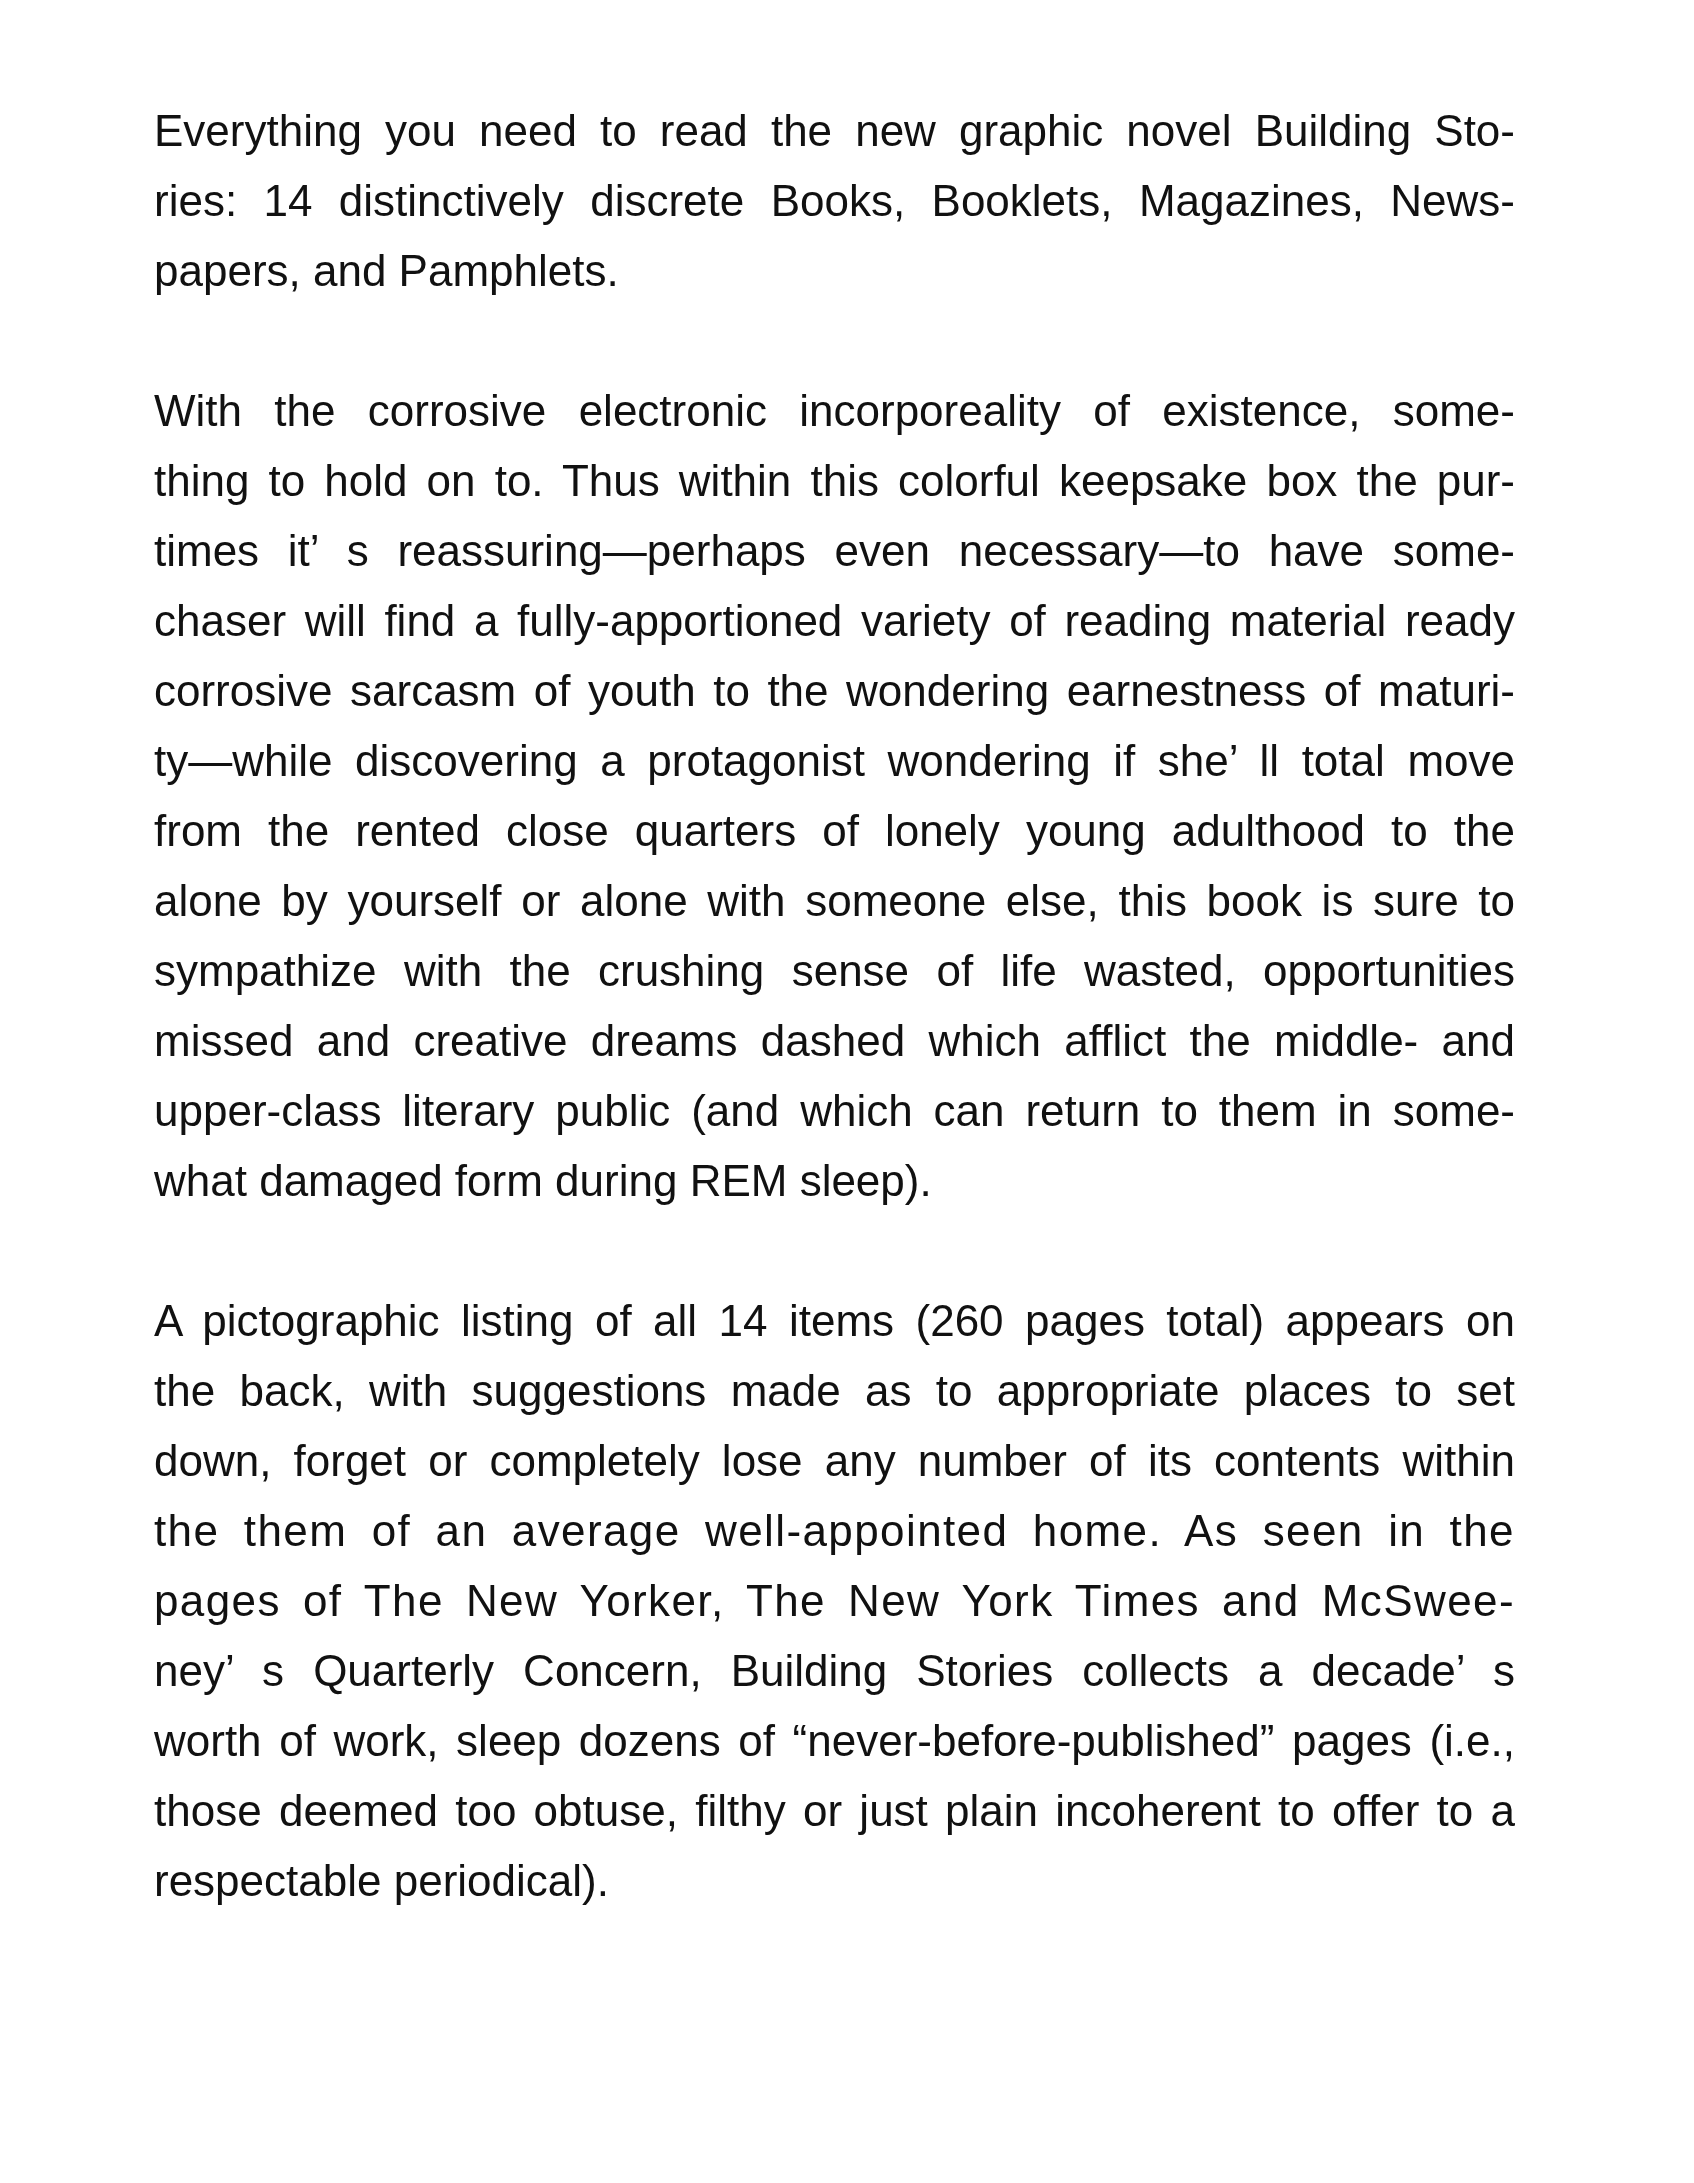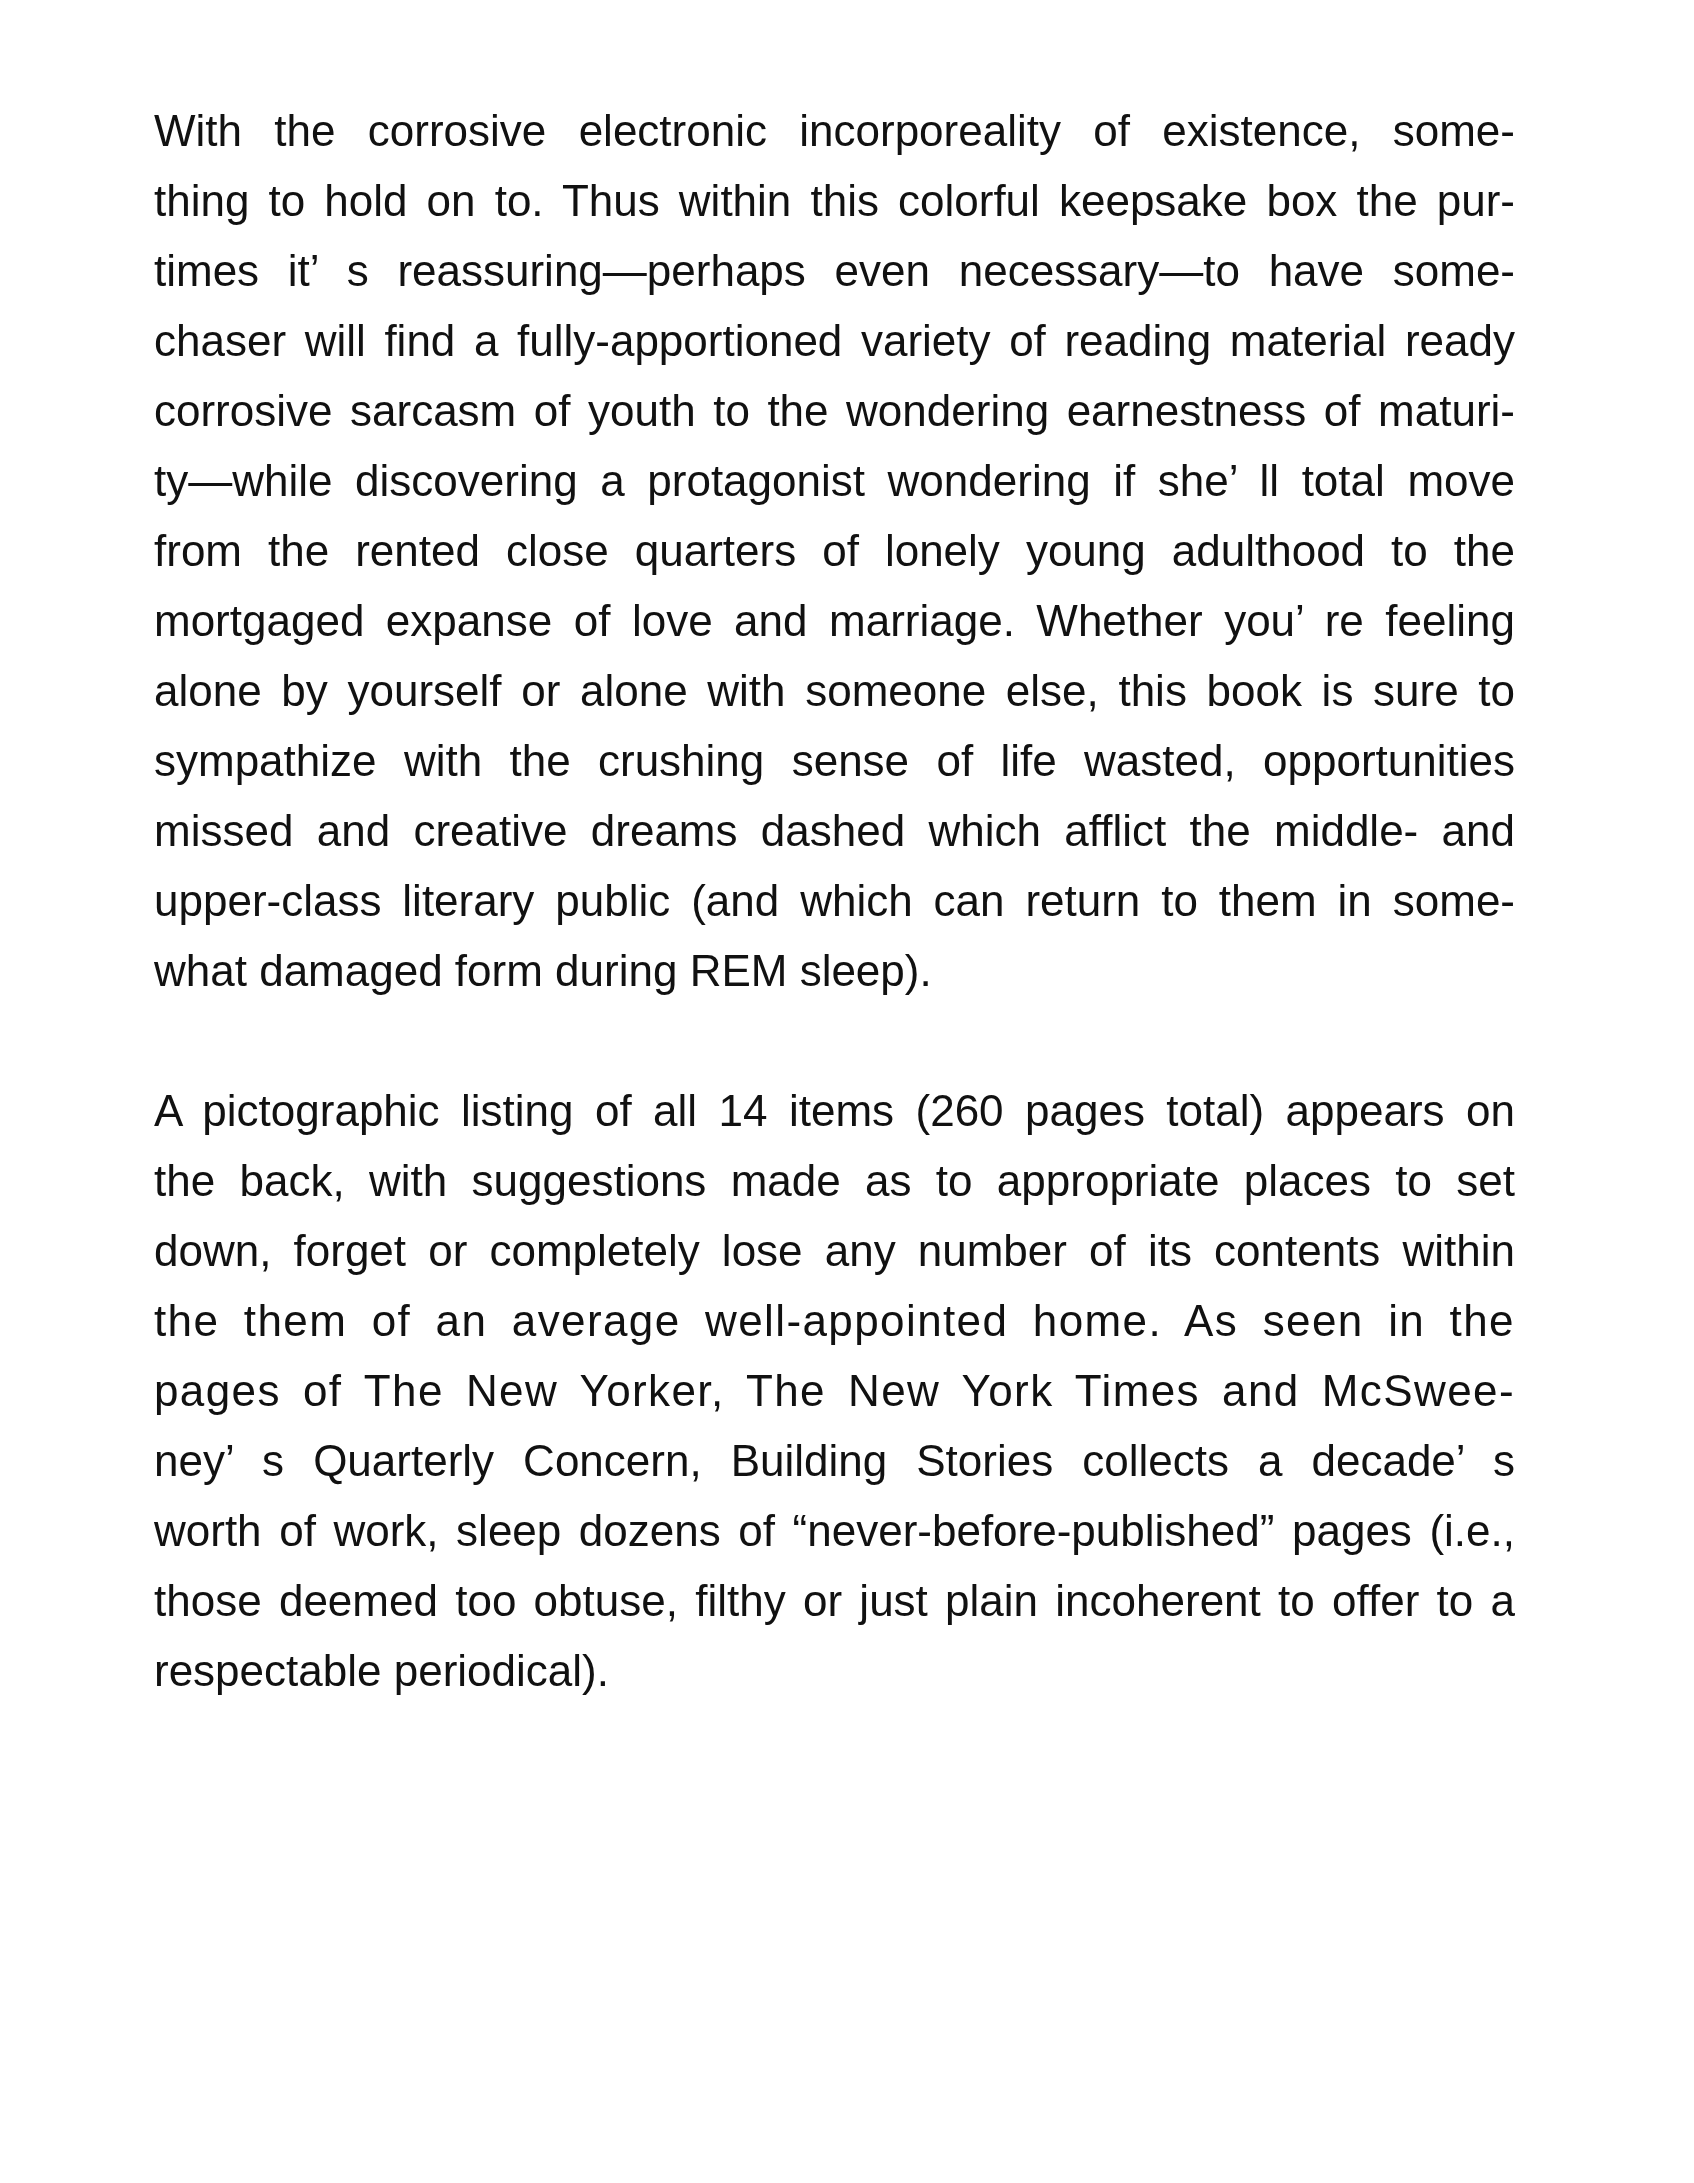--- a/index.html
+++ b/index.html
@@ -17,30 +17,34 @@
     .para { margin: 0 0 70px 0; }
     .line { display: block; white-space: nowrap; text-align: justify; text-align-last: justify; }
     .line.last { text-align-last: left; }
     .wide { letter-spacing: 1.4px; }
   </style>
 </head>
 <body>
 
 <div class="page">
 
+  <div class="para">
+    <span class="line">Everything you need to read the new graphic novel Building Sto-</span>
+    <span class="line">ries: 14 distinctively discrete Books, Booklets, Magazines, News-</span>
+    <span class="line last">papers, and Pamphlets.</span>
+  </div>
 
   <div class="para">
     <span class="line">With the corrosive electronic incorporeality of existence, some-</span>
     <span class="line">thing to hold on to. Thus within this colorful keepsake box the pur-</span>
     <span class="line">times it’ s reassuring—perhaps even necessary—to have some-</span>
     <span class="line">chaser will find a fully-apportioned variety of reading material ready</span>
     <span class="line">corrosive sarcasm of youth to the wondering earnestness of maturi-</span>
     <span class="line">ty—while discovering a protagonist wondering if she’ ll total move</span>
     <span class="line">from the rented close quarters of lonely young adulthood to the</span>
-    <span class="line">mortgaged expanse of love and marriage. Whether you’ re feeling</span>
     <span class="line">alone by yourself or alone with someone else, this book is sure to</span>
     <span class="line">sympathize with the crushing sense of life wasted, opportunities</span>
     <span class="line">missed and creative dreams dashed which afflict the middle- and</span>
     <span class="line">upper-class literary public (and which can return to them in some-</span>
     <span class="line last">what damaged form during REM sleep).</span>
   </div>
 
   <div class="para">
     <span class="line">A pictographic listing of all 14 items (260 pages total) appears on</span>
     <span class="line">the back, with suggestions made as to appropriate places to set</span>

